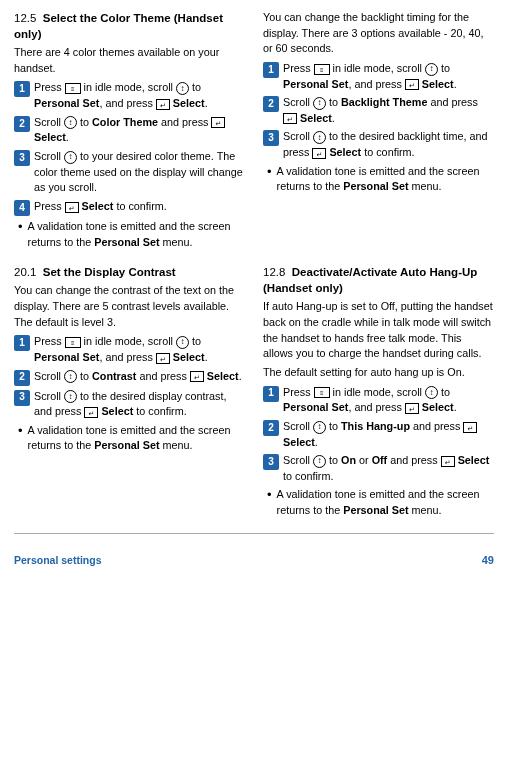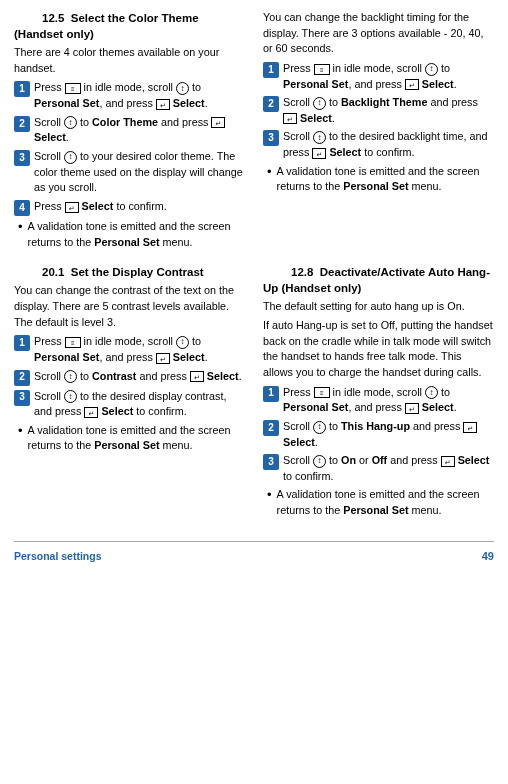--- a/index.html
+++ b/index.html
@@ -20,22 +20,21 @@
     .section {
       margin-bottom: 14px;
     }
     .section-title {
       font-weight: bold;
       font-size: 11.5px;
       margin-bottom: 3px;
       line-height: 1.4;
     }
     .section-title .num {
-      font-weight: bold;
-      margin-left: 28px;
+      font-weight: normal;
     }
     .section-body {
       font-size: 10.8px;
       line-height: 1.45;
     }
     .step-list {
       list-style: none;
       margin-top: 4px;
     }
     .step-item {
@@ -120,23 +119,23 @@
       position: relative;
       font-size: 6px;
       text-align: center;
       line-height: 11px;
       letter-spacing: -0.5px;
     }
     .footer {
       display: flex;
       justify-content: space-between;
       align-items: center;
-      padding-top: 8px;
+      padding-top: 20px;
       border-top: 1px solid #aaa;
-      margin-top: 8px;
+      margin-top: 0;
     }
     .footer-left {
       color: #2264a8;
       font-size: 10.5px;
       font-weight: bold;
     }
     .footer-right {
       font-size: 11px;
       font-weight: bold;
       color: #2264a8;
@@ -227,22 +226,22 @@
         <span class="bullet-text">A validation tone is emitted and the screen returns to the <b>Personal Set</b> menu.</span>
       </div>
     </div>
   </div>
 
   <div class="section">
     <div class="section-title">
       <span class="num">12.8</span>&nbsp;&nbsp;Deactivate/Activate Auto Hang-Up (Handset only)
     </div>
     <div class="section-body">
+      <p style="margin-top:3px;">If auto Hang-up is set to Off, putting the handset back on the cradle while in talk mode will switch the handset to hands free talk mode. This allows you to charge the handset during calls.</p>
       <p style="margin-top:3px;">The default setting for auto hang up is On.</p>
-      <p style="margin-top:3px;">If auto Hang-up is set to Off, putting the handset back on the cradle while in talk mode will switch the handset to hands free talk mode. This allows you to charge the handset during calls.</p>
       <ul class="step-list">
         <li class="step-item">
           <span class="step-num">1</span>
           <span class="step-text">Press <span class="icon-menu">≡</span> in idle mode, scroll <span class="icon-scroll"></span> to <b>Personal Set</b>, and press <span class="icon-select">↵</span> <b>Select</b>.</span>
         </li>
         <li class="step-item">
           <span class="step-num">2</span>
           <span class="step-text">Scroll <span class="icon-scroll"></span> to <b>This Hang-up</b> and press <span class="icon-select">↵</span> <b>Select</b>.</span>
         </li>
         <li class="step-item">

